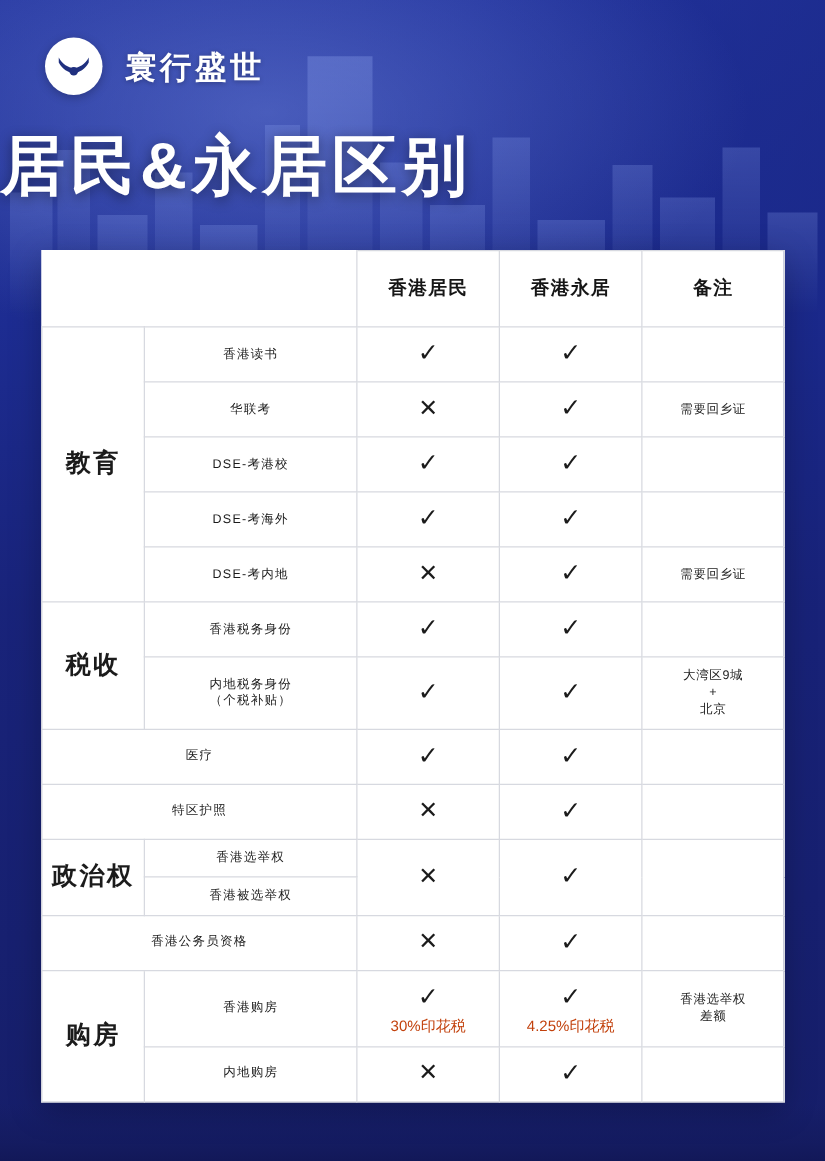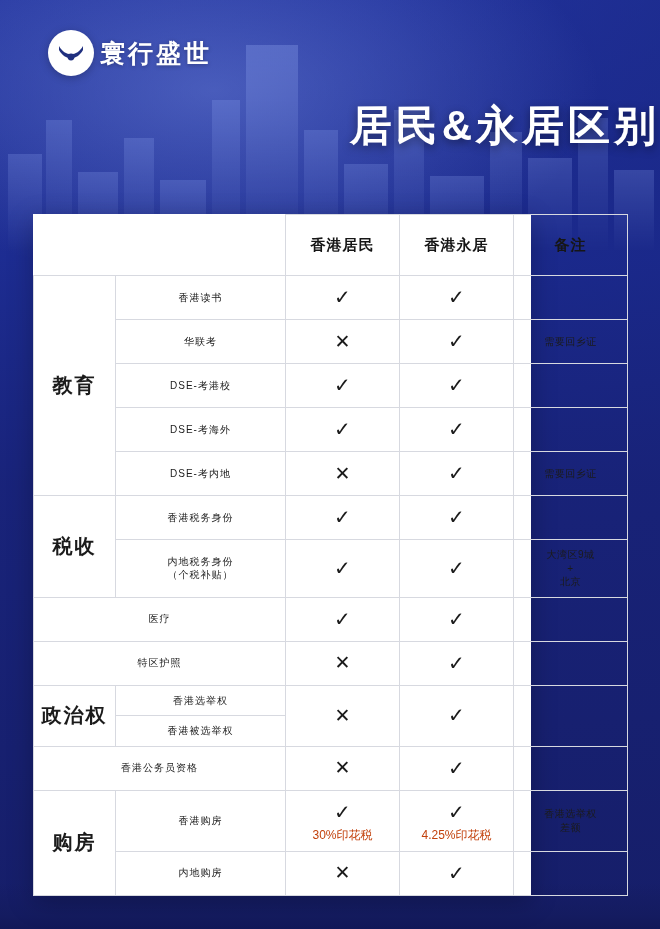--- a/index.html
+++ b/index.html
@@ -43,25 +43,25 @@
     top: -120px;
     width: 700px;
     height: 420px;
     background: radial-gradient(ellipse at 40% 50%, rgba(150,175,255,0.35), rgba(60,80,190,0) 65%);
     pointer-events: none;
   }
 
   
   .brand {
     position: absolute;
-    left: 48px;
+    left: 36px;
     top: 30px;
     display: flex;
     align-items: center;
-    gap: 6px;
+    gap: 18px;
     z-index: 5;
   }
   .brand-mark {
     width: 46px;
     height: 46px;
     border-radius: 50%;
     background: #ffffff;
     display: flex;
     align-items: center;
     justify-content: center;
@@ -73,35 +73,35 @@
     letter-spacing: 3px;
     font-weight: 700;
     text-shadow: 0 1px 4px rgba(0,0,0,0.3);
   }
 
   .headline {
     position: absolute;
     left: 0;
     right: 0;
     top: 98px;
-    text-align: right;
+    text-align: left;
     z-index: 5;
     color: #ffffff;
-    font-size: 42px;
+    font-size: 52px;
     font-weight: 800;
     letter-spacing: 4px;
     text-shadow: 0 3px 10px rgba(0,0,0,0.45);
   }
 
   
   .card {
     position: absolute;
     left: 33px;
-    top: 214px;
-    width: 498px;
+    top: 200px;
+    width: 594px;
     background: #ffffff;
     z-index: 6;
     box-shadow: 0 6px 24px rgba(0,0,0,0.25);
   }
   table.cmp {
     width: 100%;
     border-collapse: collapse;
     table-layout: fixed;
     font-size: 14.5px;
     color: #1b1b1b;

